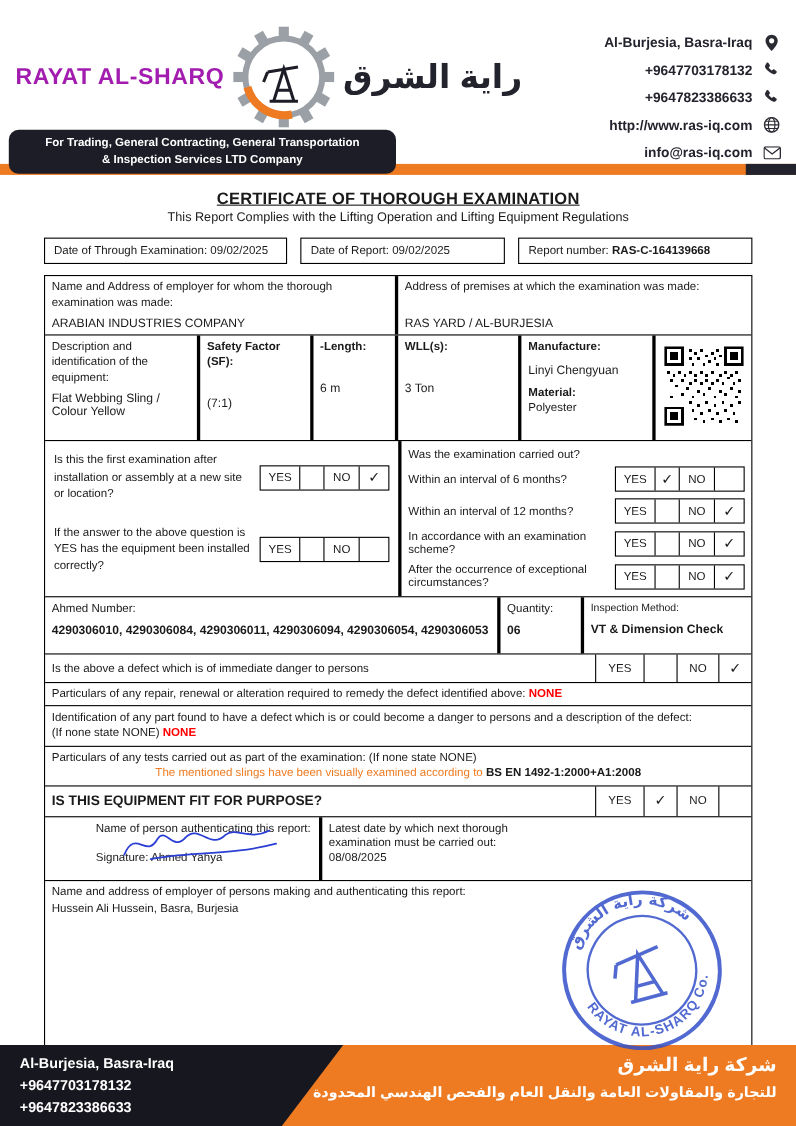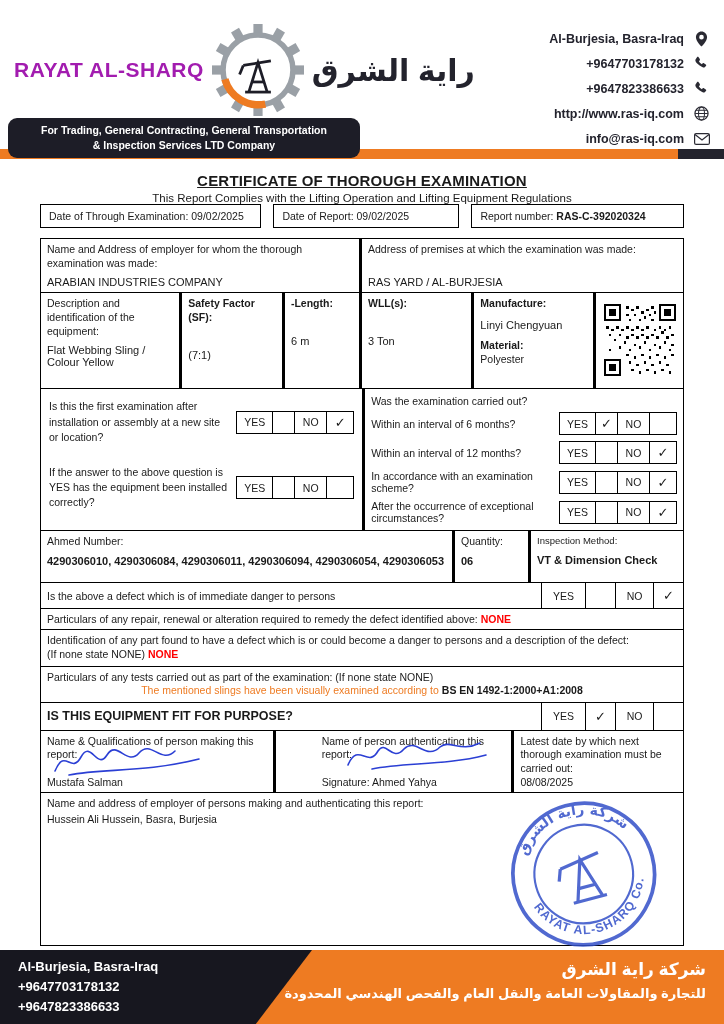--- a/index.html
+++ b/index.html
@@ -19,21 +19,21 @@
   .contacts { position:absolute; right:14px; top:26px; z-index:2; }
   .contact-row { display:flex; align-items:center; justify-content:flex-end; gap:9px; height:25px;
                  font-size:12.5px; font-weight:bold; color:#23232d; }
   .c-icon { width:17px; display:flex; justify-content:center; }
 
   
   .content { position:absolute; top:172px; left:40px; width:644px; font-size:10.5px; }
   .title { text-align:center; font-size:15px; font-weight:bold; text-decoration:underline; letter-spacing:.2px; }
   .subtitle { text-align:center; font-size:11.5px; margin-top:3px; }
 
-  .dates { display:flex; gap:12px; margin-top:0; }
+  .dates { display:flex; gap:12px; margin-top:12px; }
   .dbox { border:1px solid #000; padding:5px 8px; white-space:nowrap; }
   .dbox.f1 { flex:1.15; } .dbox.f2 { flex:0.95; } .dbox.f3 { flex:1.1; }
 
   .tbl { border:1.6px solid #000; margin-top:10px; }
   .row { display:flex; border-bottom:1px solid #000; position:relative; }
   .row:last-child { border-bottom:none; }
   .bR { border-right:3px solid #000000; }
   .cell { padding:4px 6px; }
   .b { font-weight:bold; }
   .red { color:#f00; font-weight:bold; }
@@ -172,21 +172,21 @@
       <div class="dbox f1">
         <span>Date of Through Examination:</span>
         <span>09/02/2025</span>
       </div>
       <div class="dbox f2">
         <span>Date of Report:</span>
         <span>09/02/2025</span>
       </div>
       <div class="dbox f3">
         <span>Report number:</span>
-        <span class="b">RAS-C-392020324</span>
+        <span class="b">RAS-C-164139668</span>
       </div>
     </div>
 
     <div class="tbl">
 
       <div class="row">
         <div class="cell bR" style="width:50%;">
           <div class="lbl2">Name and Address of employer for whom the thorough examination was made:</div>
           <div class="val">ARABIAN INDUSTRIES COMPANY</div>
         </div>
@@ -359,32 +359,20 @@
         <div class="cell b" style="flex:1; display:flex; align-items:center; font-size:12.5px;">IS THIS EQUIPMENT FIT FOR PURPOSE?</div>
         <div class="vstrip">
           <div class="vc W44">YES</div>
           <div class="vc W30 mk b">✓</div>
           <div class="vc W38">NO</div>
           <div class="vc W30 mk"></div>
         </div>
       </div>
 
       <div class="row" style="min-height:58px;">
-        <div class="cell bR" style="width:39%; position:relative;">
-          <div class="lbl">Name &amp; Qualifications of person making this report:</div>
-          <div style="margin-top:14px;">Mustafa Salman</div>
-          <span class="sig" style="left:8px; top:10px;">
-            <svg width="160" height="40" viewBox="0 0 160 40">
-              <g stroke="#2b3fd4" stroke-width="1.6" fill="none" stroke-linecap="round">
-                <path d="M6 30 C16 6 22 34 32 16 S48 30 58 14 S78 26 90 12 S112 24 126 10"></path>
-                <path d="M20 34 C55 27 95 32 150 18"></path>
-              </g>
-            </svg>
-          </span>
-        </div>
         <div class="cell bR" style="width:33%; position:relative;margin-left:40px;">
           <div class="lbl">Name of person authenticating this report:</div>
           <div style="margin-top:14px;">Signature: Ahmed Yahya</div>
           <span class="sig" style="left:26px; top:2px;">
             <svg width="150" height="42" viewBox="0 0 150 42">
               <g stroke="#2b3fd4" stroke-width="1.6" fill="none" stroke-linecap="round">
                 <path d="M6 32 C16 8 26 36 36 18 C44 6 50 30 62 16 C74 4 84 28 98 14 C108 6 118 20 138 10"></path>
                 <path d="M30 36 C62 29 102 33 144 22"></path>
               </g>
             </svg>

